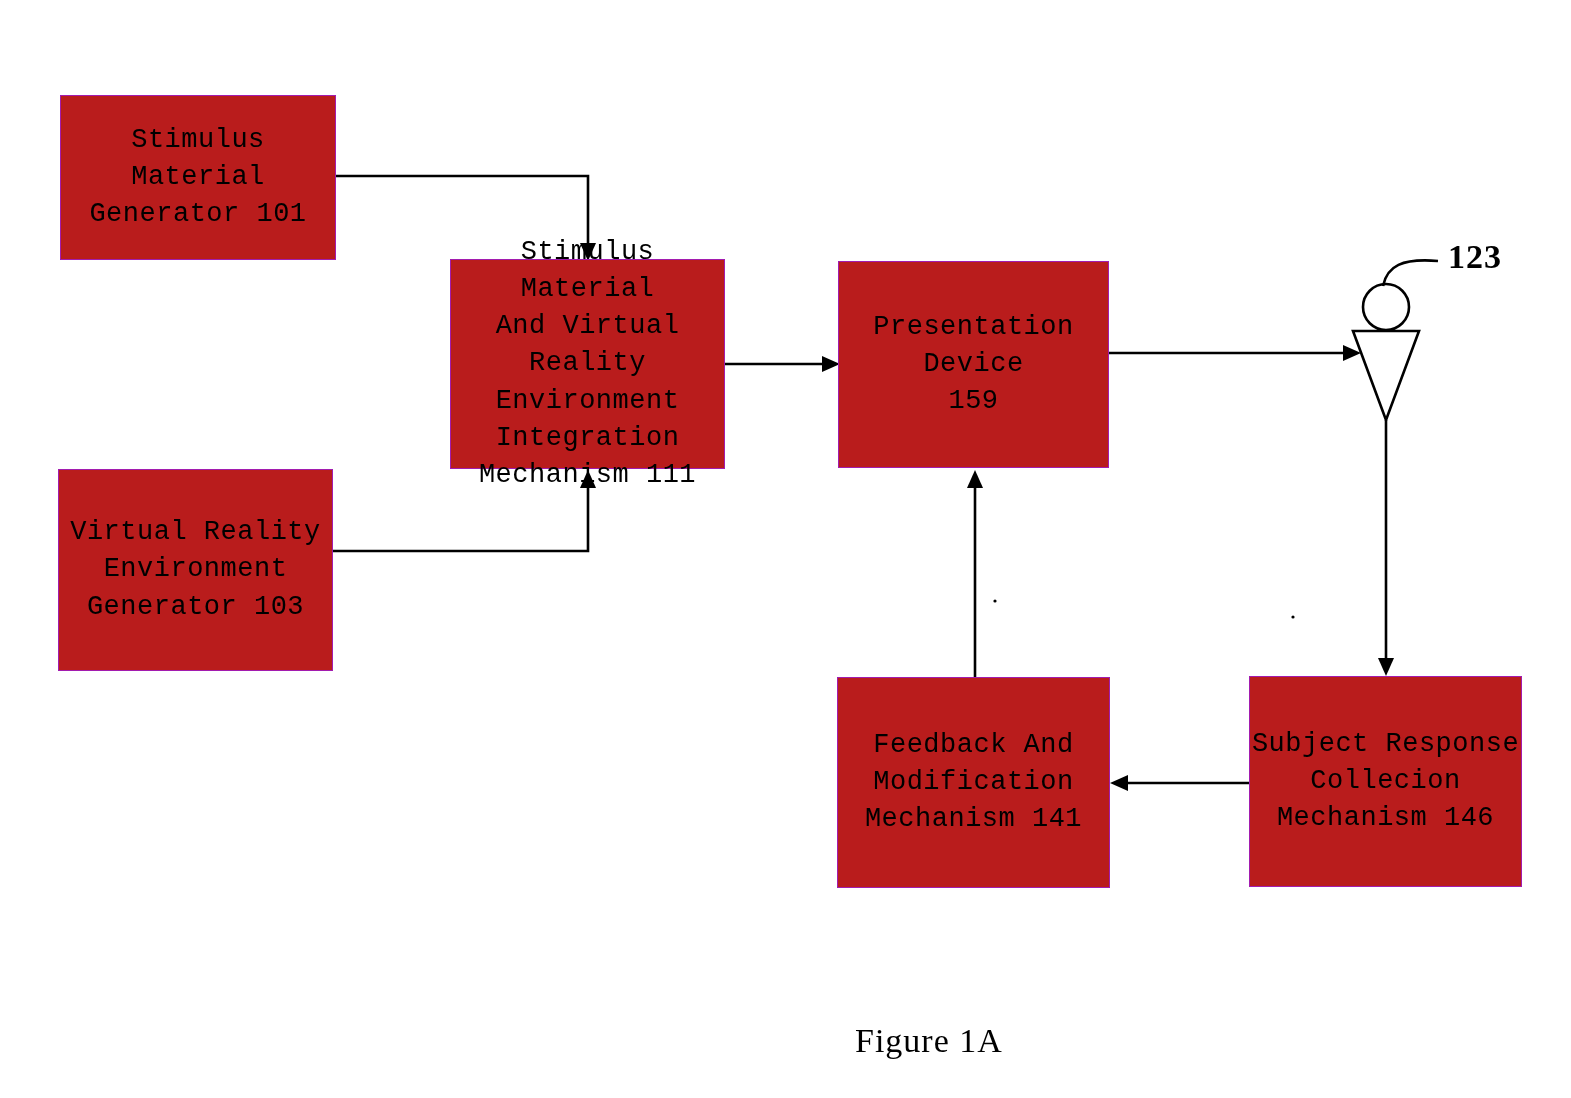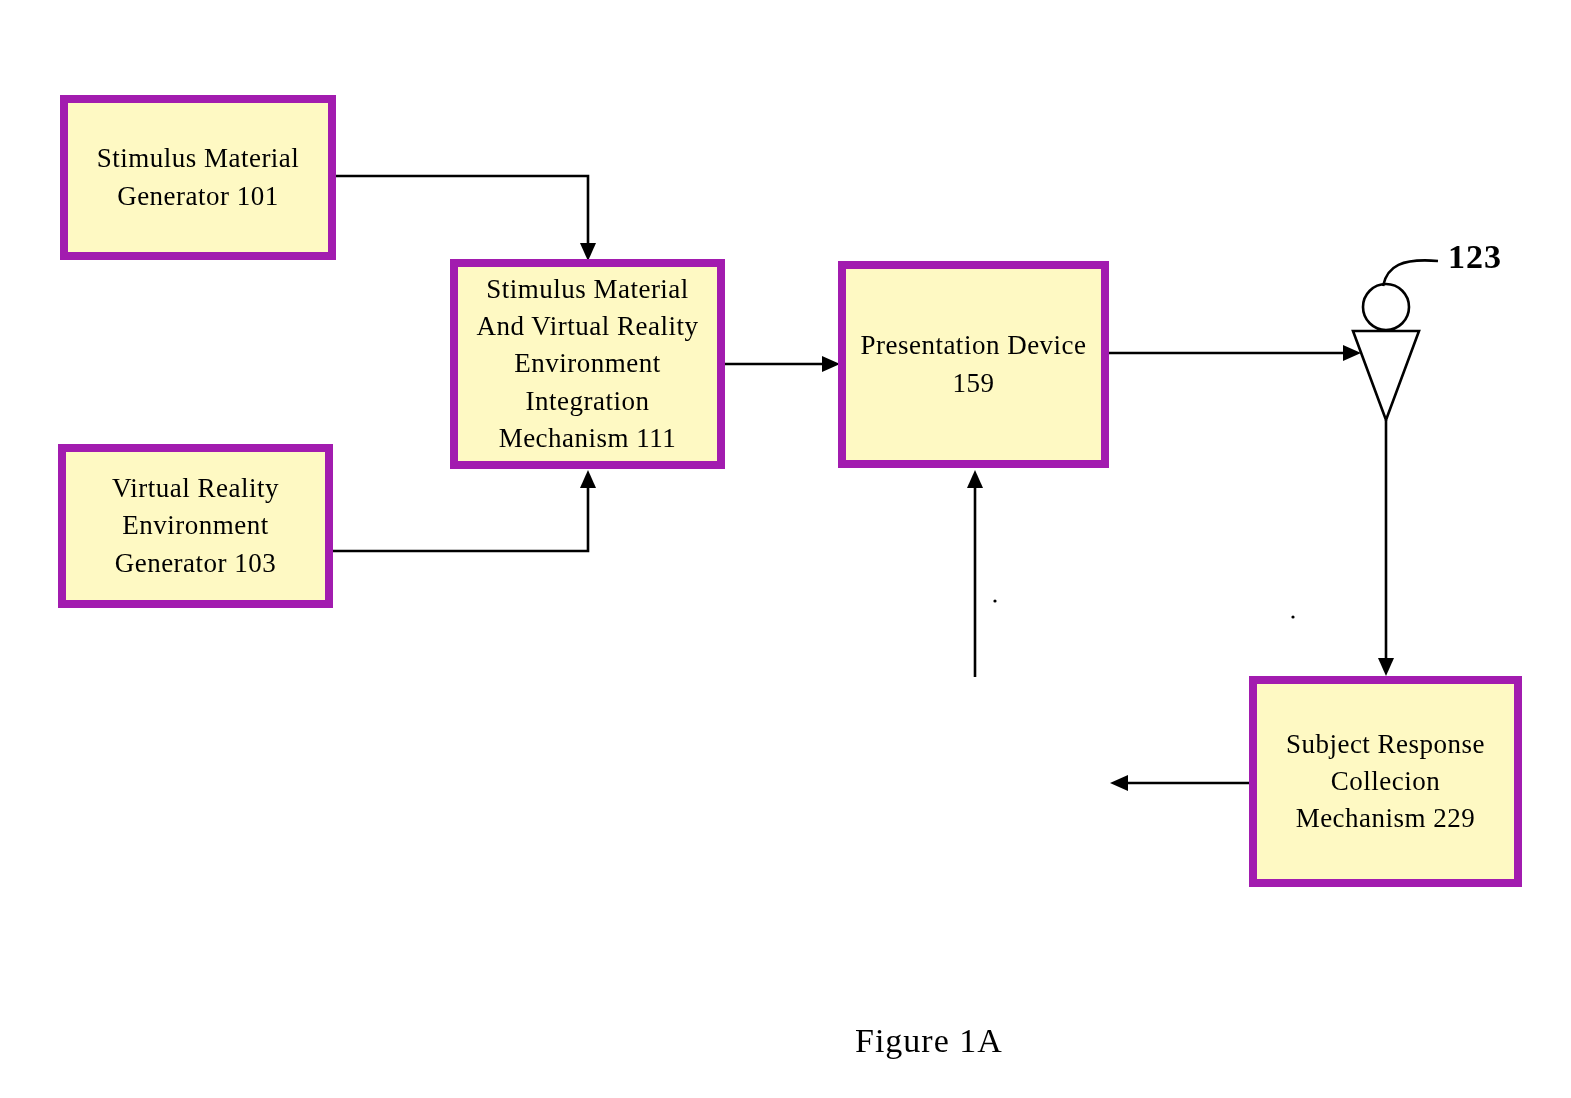--- a/index.html
+++ b/index.html
@@ -18,47 +18,48 @@
   }
   .diagram-svg {
     position: absolute;
     left: 0;
     top: 0;
     width: 1571px;
     height: 1098px;
   }
   .box {
     position: absolute;
-    border: 8px solid #a21caf;
-    background: #fef9c3;
+    border: 1px solid #a21caf;
+    background: #b91c1c;
     display: flex;
     align-items: center;
     justify-content: center;
     text-align: center;
     box-sizing: border-box;
+    font-family: Liberation Mono, monospace;
   }
   .box-label {
     font-size: 27px;
     line-height: 1.38;
     white-space: pre-line;
     letter-spacing: 0.5px;
   }
   .ref-label {
     position: absolute;
     font-size: 34px;
     letter-spacing: 1px;
   }
   .caption {
     position: absolute;
     font-size: 34px;
     letter-spacing: 1px;
     white-space: nowrap;
   }
   .b101 { left: 60px;   top: 95px;  width: 276px; height: 165px; }
-  .b103 { left: 58px;   top: 444px; width: 275px; height: 164px; align-items: center; }
+  .b103 { left: 58px;   top: 469px; width: 275px; height: 202px; align-items: center; }
   .b111 { left: 450px;  top: 259px; width: 275px; height: 210px; }
   .b121 { left: 838px;  top: 261px; width: 271px; height: 207px; }
   .b141 { left: 837px;  top: 677px; width: 273px; height: 211px; }
   .b131 { left: 1249px; top: 676px; width: 273px; height: 211px; }
   .l123 { left: 1448px; top: 238px; font-weight: bold; }
   .cap  { left: 855px;  top: 1022px; }
 </style>
 </head>
 <body>
 
@@ -112,24 +113,29 @@
 Environment
 Integration
 Mechanism 111</span>
   </div>
 
   <div class="box b121">
     <span class="box-label">Presentation Device
 159</span>
   </div>
 
+  <div class="box b141">
+    <span class="box-label">Feedback And
+Modification
+Mechanism 141</span>
+  </div>
 
   <div class="box b131">
     <span class="box-label">Subject Response
 Collecion
-Mechanism 229</span>
+Mechanism 146</span>
   </div>
 
   <div class="ref-label l123">123</div>
 
   <div class="caption cap">Figure 1A</div>
 
 </div>
 
 </body></html>

